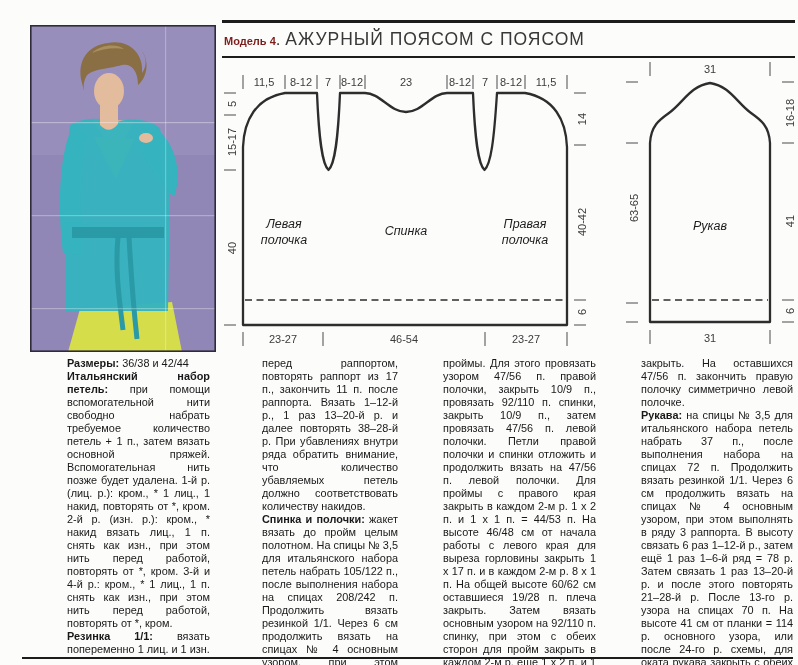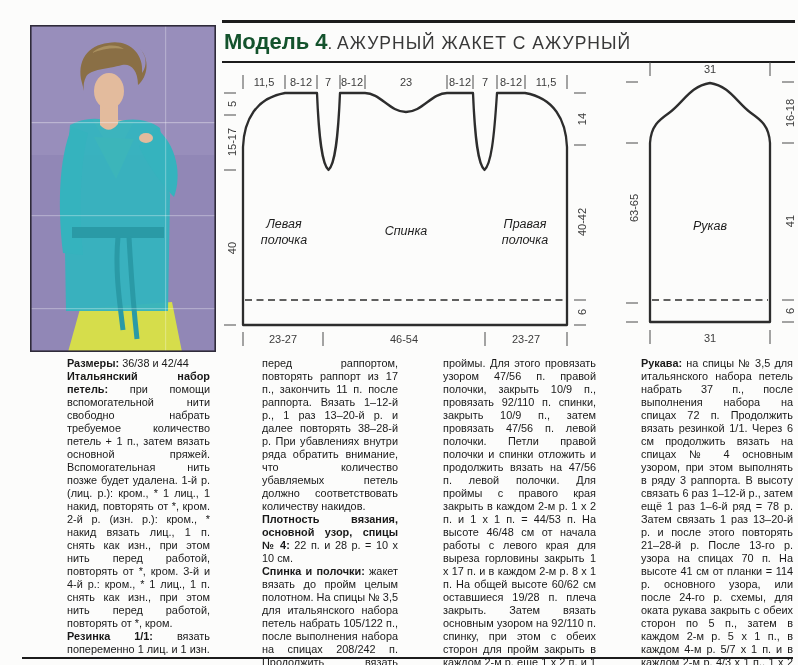--- a/index.html
+++ b/index.html
@@ -1,21 +1,21 @@
 <!DOCTYPE html>
 <html><head>
 <meta charset="utf-8">
 <style>
   html,body{margin:0;padding:0;background:#e8e8e8;}
   .page{position:relative;width:798px;height:665px;background:#fcfcfb;font-family:"Liberation Sans",sans-serif;overflow:hidden;}
   
   .photo{position:absolute;left:30px;top:25px;width:186px;height:327px;}
   
   .titlebar{position:absolute;left:222px;top:20px;width:571px;border-top:3px solid #1c1c1c;border-bottom:2px solid #1c1c1c;padding:6px 0 6px 2px;white-space:nowrap;}
-  .title-model{color:#14532d;font-weight:bold;font-size:22px;}
+  .title-model{color:#7f1d1d;font-weight:bold;font-size:11px;}
   .title-sep{color:#3a3a3a;font-size:17px;}
   .title-rest{color:#383838;font-size:17.5px;letter-spacing:1px;}
   
   .diagram{position:absolute;left:222px;top:58px;}
   .outline{fill:none;stroke:#2d2d2d;stroke-width:2.3;stroke-linejoin:round;}
   .dash{fill:none;stroke:#2d2d2d;stroke-width:1.5;stroke-dasharray:7 4.5;}
   .tick{stroke:#4a4a4a;stroke-width:1;}
   .dim{font-size:11px;fill:#3c3c3c;}
   .part{font-size:12.5px;font-style:italic;fill:#1e1e1e;}
   svg text{font-family:"Liberation Sans",sans-serif;}
@@ -63,21 +63,21 @@
     <path d="M 62 28 C 70 20 86 18 94 24 C 84 22 72 24 62 28 Z" fill="#a98f5e"></path>
 
     <rect x="0" y="97" width="186" height="1.2" fill="#ffffff" fill-opacity="0.35"></rect>
     <rect x="0" y="190" width="186" height="1.2" fill="#ffffff" fill-opacity="0.3"></rect>
     <rect x="0" y="283" width="186" height="1.2" fill="#ffffff" fill-opacity="0.3"></rect>
     <rect x="135" y="0" width="1.2" height="327" fill="#ffffff" fill-opacity="0.28"></rect>
     <rect x="0.8" y="0.8" width="184.4" height="325.4" fill="none" stroke="#2f2b3a" stroke-width="1.6"></rect>
   </svg>
 
   <div class="titlebar">
-    <span class="title-model">Модель 4</span><span class="title-sep">. </span><span class="title-rest">АЖУРНЫЙ ЖАКЕТ С АЖУРНЫЙ</span>
+    <span class="title-model">Модель 4</span><span class="title-sep">. </span><span class="title-rest">АЖУРНЫЙ ПОЯСОМ С ПОЯСОМ</span>
   </div>
 
   <svg class="diagram" width="576" height="300" viewBox="0 0 576 300" xmlns="http://www.w3.org/2000/svg">
 
     <path class="outline" d="M 21 267 L 21 89 C 22 62 34 40 63 35 L 95 35 C 97 82 100 106 106.5 112 C 113 106 116 82 118 35 L 143 35 C 158 35 168 54 184 54 C 200 54 210 35 225 35 L 251 35 C 253 82 256 106 262.5 112 C 269 106 272 82 275 35 L 303 35 C 332 40 344 62 345 89 L 345 267 Z"></path>
     <line class="dash" x1="23" y1="242" x2="343" y2="242"></line>
 
     <line class="tick" x1="21" y1="17" x2="21" y2="31"></line>
     <line class="tick" x1="63" y1="17" x2="63" y2="31"></line>
     <line class="tick" x1="95" y1="17" x2="95" y2="31"></line>
@@ -155,25 +155,25 @@
     <text class="part" x="488" y="172" text-anchor="middle">Рукав</text>
   </svg>
 
   <div class="col" id="col1">
       <p><b>Размеры:</b> 36/38 и 42/44</p>
       <p><b>Итальянский набор петель:</b> при помощи вспомогательной нити свободно набрать требуемое количество петель + 1 п., затем вязать основной пряжей. Вспомогательная нить позже будет удалена. 1-й р. (лиц. р.): кром., * 1 лиц., 1 накид, повторять от *, кром. 2-й р. (изн. р.): кром., * накид вязать лиц., 1 п. снять как изн., при этом нить перед работой, повторять от *, кром. 3-й и 4-й р.: кром., * 1 лиц., 1 п. снять как изн., при этом нить перед работой, повторять от *, кром.</p>
       <p><b>Резинка 1/1:</b> вязать попеременно 1 лиц. и 1 изн.</p>
     </div>
   <div class="col" id="col2">
       <p>перед раппортом, повторять раппорт из 17 п., закончить 11 п. после раппорта. Вязать 1–12-й р., 1 раз 13–20-й р. и далее повторять 38–28-й р. При убавлениях внутри ряда обратить внимание, что количество убавляемых петель должно соответствовать количеству накидов.</p>
-      <p><b>Плотность вязания, основной узор, спицы № 4:</b> 22 п. и 28 р. = 10 х 10 см.</p>
       <p><b>Спинка и полочки:</b> жакет вязать до пройм целым полотном. На спицы № 3,5 для итальянского набора петель набрать 105/122 п., после выполнения набора на спицах 208/242 п. Продолжить вязать резинкой 1/1. Через 6 см продолжить вязать на спицах № 4 основным узором, при этом выполнить в ряду 11/13 раппортов. Связать 5 раз 1–12-й р., 1 раз 13–20-й р. и далее повторять 21–28-й р. После 13-го р. узора на спицах 206/240 п. На высоте 34 см от планки = 96 р. основного узора, или после 24-го р. схемы, начать выполнять</p>
     </div>
   <div class="col" id="col3">
       <p>проймы. Для этого провязать узором 47/56 п. правой полочки, закрыть 10/9 п., провязать 92/110 п. спинки, закрыть 10/9 п., затем провязать 47/56 п. левой полочки. Петли правой полочки и спинки отложить и продолжить вязать на 47/56 п. левой полочки. Для проймы с правого края закрыть в каждом 2-м р. 1 х 2 п. и 1 х 1 п. = 44/53 п. На высоте 46/48 см от начала работы с левого края для выреза горловины закрыть 1 х 17 п. и в каждом 2-м р. 8 х 1 п. На общей высоте 60/62 см оставшиеся 19/28 п. плеча закрыть. Затем вязать основным узором на 92/110 п. спинку, при этом с обеих сторон для пройм закрыть в каждом 2-м р. ещё 1 х 2 п. и 1 х 1 п. = 86/104 п. На высоте 55/57 см от начала работы для выреза горловины закрыть средние 40 п. и стороны закончить раздельно. Для закругления выреза горловины закрыть в каждом 2-м р. 4 х 1 п. На общей высоте 60/62 см оставшиеся 19/28 п. плеч</p>
     </div>
   <div class="col" id="col4">
+      <p>закрыть. На оставшихся 47/56 п. закончить правую полочку симметрично левой полочке.</p>
       <p><b>Рукава:</b> на спицы № 3,5 для итальянского набора петель набрать 37 п., после выполнения набора на спицах 72 п. Продолжить вязать резинкой 1/1. Через 6 см продолжить вязать на спицах № 4 основным узором, при этом выполнять в ряду 3 раппорта. В высоту связать 6 раз 1–12-й р., затем ещё 1 раз 1–6-й ряд = 78 р. Затем связать 1 раз 13–20-й р. и после этого повторять 21–28-й р. После 13-го р. узора на спицах 70 п. На высоте 41 см от планки = 114 р. основного узора, или после 24-го р. схемы, для оката рукава закрыть с обеих сторон по 5 п., затем в каждом 2-м р. 5 х 1 п., в каждом 4-м р. 5/7 х 1 п. и в каждом 2-м р. 4/3 х 1 п., 1 х 2 п. и 2 х 3 п. На общей высоте 63/65 см оставшиеся 16/14 п. закрыть.</p>
       <p><b>Сборка:</b> выполнить плечевые швы, боковые швы и швы рукавов. Рукава</p>
     </div>
 
   <div class="bottom-rule"></div>
 </div>
 
 </body></html>

